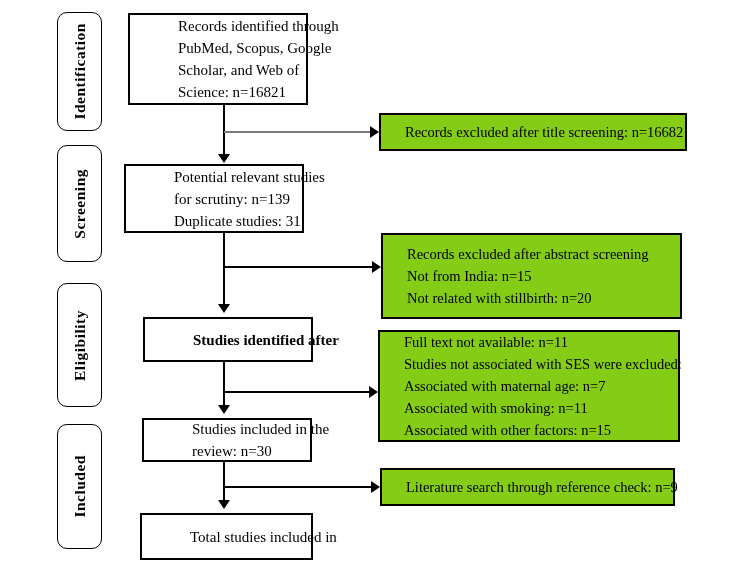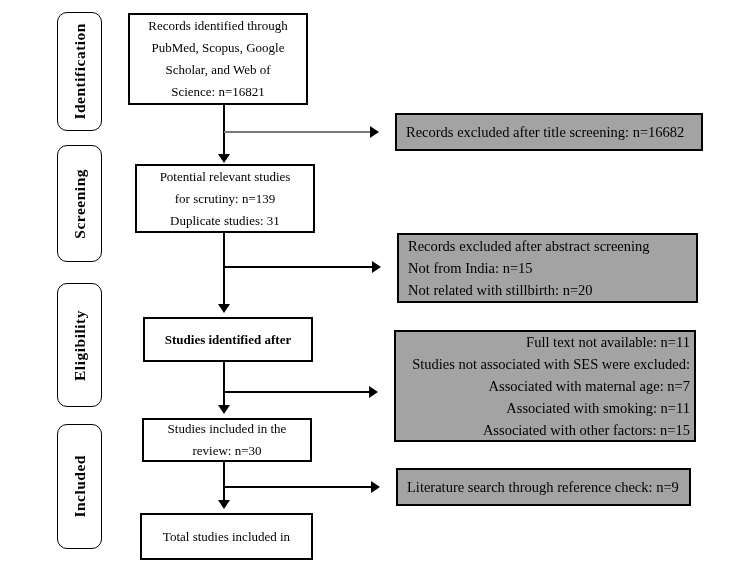--- a/index.html
+++ b/index.html
@@ -38,40 +38,40 @@
     white-space: nowrap;
   }
   
   .flow-box {
     position: absolute;
     border: 2px solid var(--border-color, #000000);
     background: #ffffff;
     box-sizing: border-box;
     display: flex;
     flex-direction: column;
-    align-items: center;
+    align-items: flex-start;
     justify-content: center;
     text-align: center;
-    font-size: 13px;
+    font-size: 15px;
+    padding-left: 48px;
   }
   .flow-box .line { line-height: 22px; white-space: nowrap; }
   
   .side-box {
     position: absolute;
     border: 2px solid var(--border-color, #000000);
-    background: #a3a3a3;
+    background: #84cc16;
     box-sizing: border-box;
     display: flex;
     flex-direction: column;
     justify-content: center;
     text-align: left;
     font-size: 14.5px;
-    padding-left: 9px;
+    padding-left: 24px;
     padding-right: 4px;
-    margin-left: 16px;
   }
   .side-box .line { line-height: 22px; white-space: nowrap; }
   
   .vline {
     position: absolute;
     width: 2px;
     background: var(--line-color, #000000);
   }
   .hline {
     position: absolute;
@@ -115,21 +115,21 @@
     <span class="stage-label">Included</span>
   </div>
 
   <div class="flow-box" style="left:128px;top:13px;width:180px;height:92px;">
     <div class="line">Records identified through</div>
     <div class="line">PubMed, Scopus, Google</div>
     <div class="line">Scholar, and Web of</div>
     <div class="line">Science: n=16821</div>
   </div>
 
-  <div class="flow-box" style="left:135px;top:164px;width:180px;height:69px;">
+  <div class="flow-box" style="left:124px;top:164px;width:180px;height:69px;">
     <div class="line">Potential relevant studies</div>
     <div class="line">for scrutiny: n=139</div>
     <div class="line">Duplicate studies: 31</div>
   </div>
 
   <div class="flow-box" style="left:143px;top:317px;width:170px;height:45px;font-weight:bold;">
     <div class="line">Studies identified after</div>
   </div>
 
   <div class="flow-box" style="left:142px;top:418px;width:170px;height:44px;">
@@ -138,27 +138,27 @@
   </div>
 
   <div class="flow-box" style="left:140px;top:513px;width:173px;height:47px;">
     <div class="line">Total studies included in</div>
   </div>
 
   <div class="side-box" style="left:379px;top:113px;width:308px;height:38px;">
     <div class="line">Records excluded after title screening: n=16682</div>
   </div>
 
-  <div class="side-box" style="left:381px;top:233px;width:301px;height:70px;">
+  <div class="side-box" style="left:381px;top:233px;width:301px;height:86px;">
     <div class="line">Records excluded after abstract screening</div>
     <div class="line">Not from India: n=15</div>
     <div class="line">Not related with stillbirth: n=20</div>
   </div>
 
-  <div class="side-box" style="left:378px;top:330px;width:302px;height:112px;align-items:flex-end;">
+  <div class="side-box" style="left:378px;top:330px;width:302px;height:112px;">
     <div class="line">Full text not available: n=11</div>
     <div class="line">Studies not associated with SES were excluded:</div>
     <div class="line">Associated with maternal age: n=7</div>
     <div class="line">Associated with smoking: n=11</div>
     <div class="line">Associated with other factors: n=15</div>
   </div>
 
   <div class="side-box" style="left:380px;top:468px;width:295px;height:38px;">
     <div class="line">Literature search through reference check: n=9</div>
   </div>

